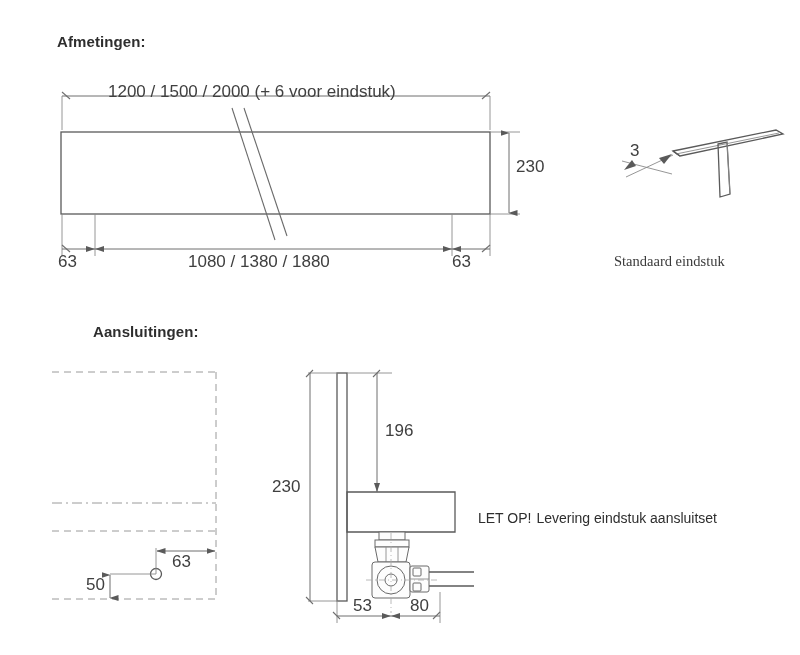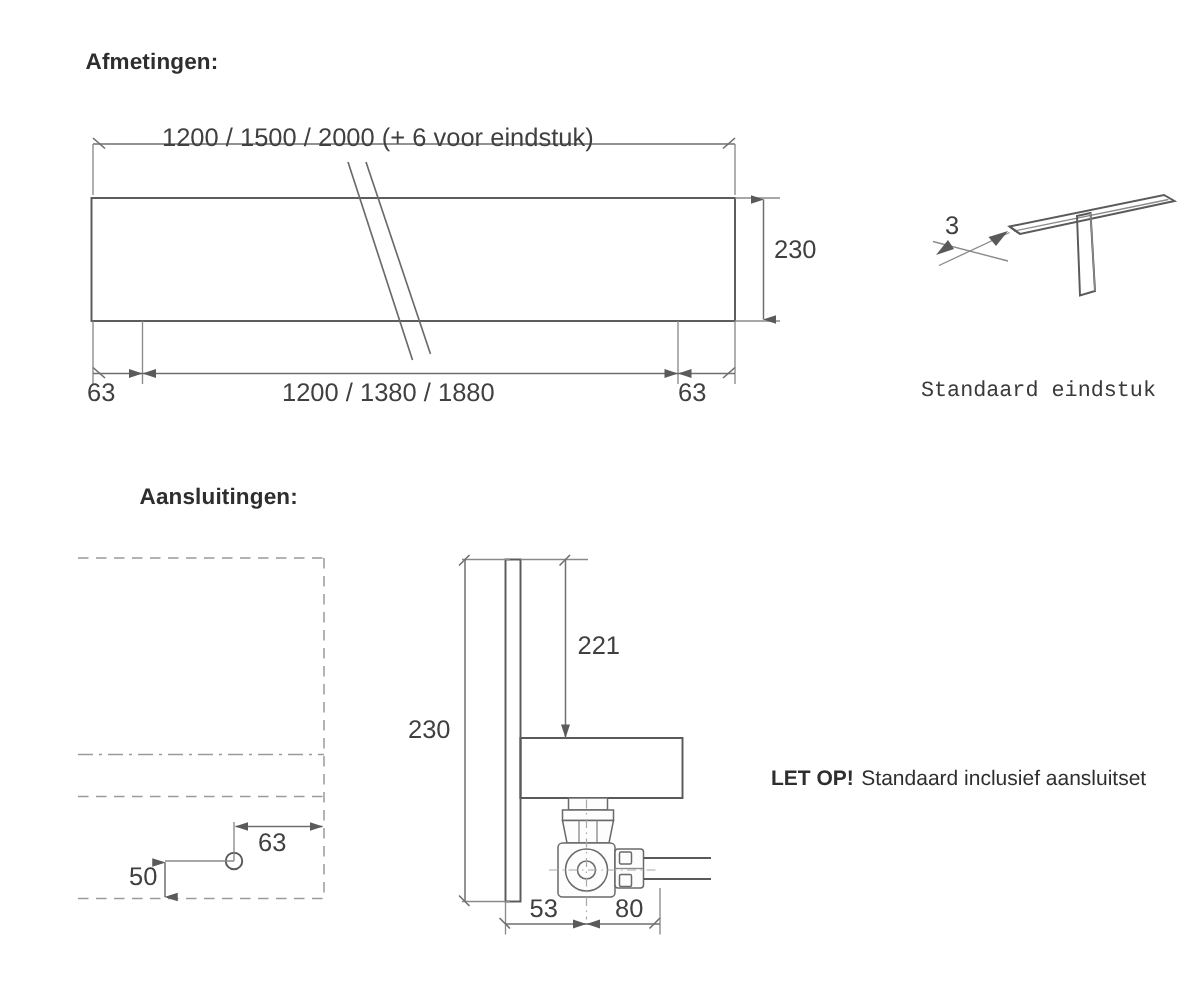--- a/index.html
+++ b/index.html
@@ -36,33 +36,33 @@
   .dim-text {
     position: absolute;
     font-family: "Liberation Sans", sans-serif;
     font-size: 17px;
     color: #404040;
     white-space: nowrap;
   }
 
   .caption {
     position: absolute;
-    font-family: Liberation Mono, monospace;
+    font-family: Liberation Serif, serif;
     font-size: 14.5px;
     color: #3a3a3a;
     white-space: nowrap;
   }
   .note {
     position: absolute;
     font-family: "Liberation Sans", sans-serif;
     font-size: 14px;
     color: #2e2e2e;
     white-space: nowrap;
   }
-  .note b { font-weight: bold; margin-left: 36px; }
+  .note b { font-weight: normal; }
 
   svg.draw {
     position: absolute;
     left: 0; top: 0;
     width: 800px;
     height: 655px;
     overflow: visible;
   }
   .ln { stroke: #6f6f6f; stroke-width: 1; fill: none; }
   .ln-obj { stroke: #5a5a5a; stroke-width: 1.3; fill: none; }
@@ -219,37 +219,37 @@
       <polygon class="arrowhead" points="391,616 400,613 400,619"></polygon>
     </g>
   </svg>
 
   <div class="dim-text" style="left:108px; top:72px;margin-top:10px;">1200 / 1500 / 2000 (+ 6 voor eindstuk)</div>
 
   <div class="dim-text" style="left:516px; top:157px;">230</div>
 
   <div class="dim-text" style="left:58px; top:252px;">63</div>
 
-  <div class="dim-text" style="left:188px; top:252px;">1200 / 1380 / 1880</div>
+  <div class="dim-text" style="left:188px; top:252px;">1080 / 1380 / 1880</div>
 
   <div class="dim-text" style="left:452px; top:252px;">63</div>
 
   <div class="dim-text" style="left:630px; top:141px;">3</div>
 
   <div class="caption" style="left:614px; top:253px;">Standaard eindstuk</div>
 
   <div class="dim-text" style="left:86px; top:575px;">50</div>
 
   <div class="dim-text" style="left:172px; top:552px;">63</div>
 
   <div class="dim-text" style="left:272px; top:477px;">230</div>
 
-  <div class="dim-text" style="left:385px; top:421px;">221</div>
+  <div class="dim-text" style="left:385px; top:421px;">196</div>
 
   <div class="dim-text" style="left:353px; top:596px;">53</div>
 
   <div class="dim-text" style="left:410px; top:596px;">80</div>
 
   <div class="note" style="left:478px; top:510px;">
-    <b>LET OP!</b><span style="margin-left:5px;">Standaard inclusief aansluitset</span>
+    <b>LET OP!</b><span style="margin-left:5px;">Levering eindstuk aansluitset</span>
   </div>
 
 </div>
 
 </body></html>

